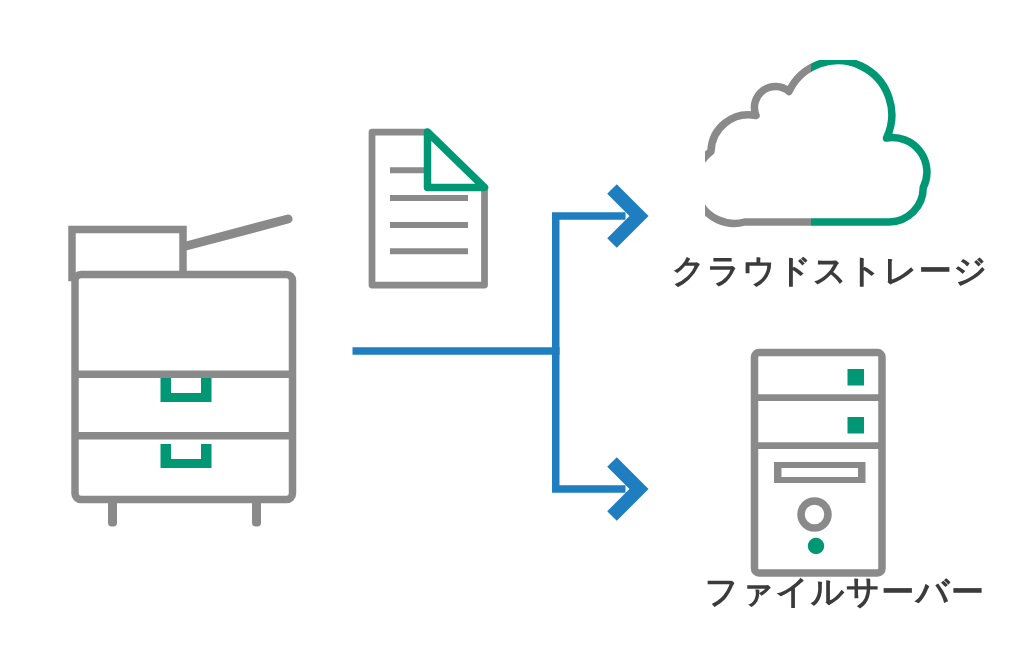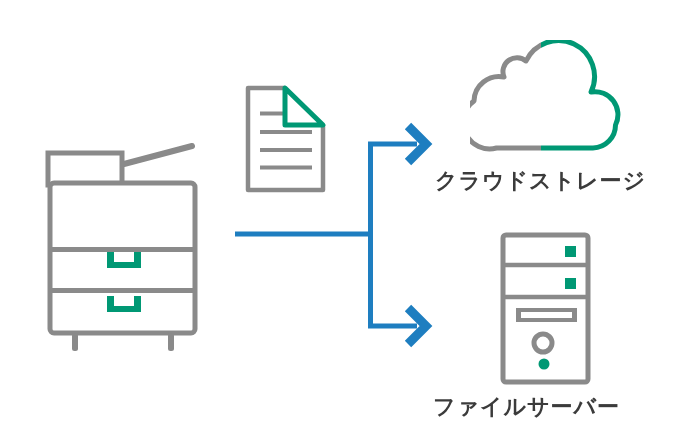--- a/index.html
+++ b/index.html
@@ -14,21 +14,21 @@
     position:relative;
     width:686px;height:431px;
     background:var(--background);
     overflow:hidden;
     font-family:"DejaVu Sans","Liberation Sans",sans-serif;
   }
   .abs{position:absolute;}
   .label{
     position:absolute;
     width:224px;
-    text-align:left;
+    text-align:right;
     font-size:22px;
     font-weight:bold;
     letter-spacing:1px;
     color:var(--label-text);
     white-space:nowrap;
   }
   
   .st-gray{stroke:var(--outline-gray);}
   .st-green{stroke:var(--accent-green);}
   .st-blue{stroke:var(--arrow-blue);}
@@ -110,15 +110,15 @@
     <rect class="fl-green" x="67" y="48" width="11" height="11"></rect>
     <g>
       <rect class="fl-gray" x="18" y="78" width="61" height="14"></rect>
       <rect class="fl-white" x="23" y="82" width="51" height="6"></rect>
     </g>
     <circle class="st-gray fl-white" cx="45" cy="113" r="9" stroke-width="5"></circle>
     <circle class="fl-green" cx="46" cy="134" r="5.5"></circle>
   </svg>
 
   <div class="label" style="left:435px;top:166px;">クラウドストレージ</div>
-  <div class="label" style="left:433px;top:392px;">ファイルサーバー</div>
+  <div class="label" style="left:433px;top:380px;">ファイルサーバー</div>
 
 </div>
 
 </body></html>

